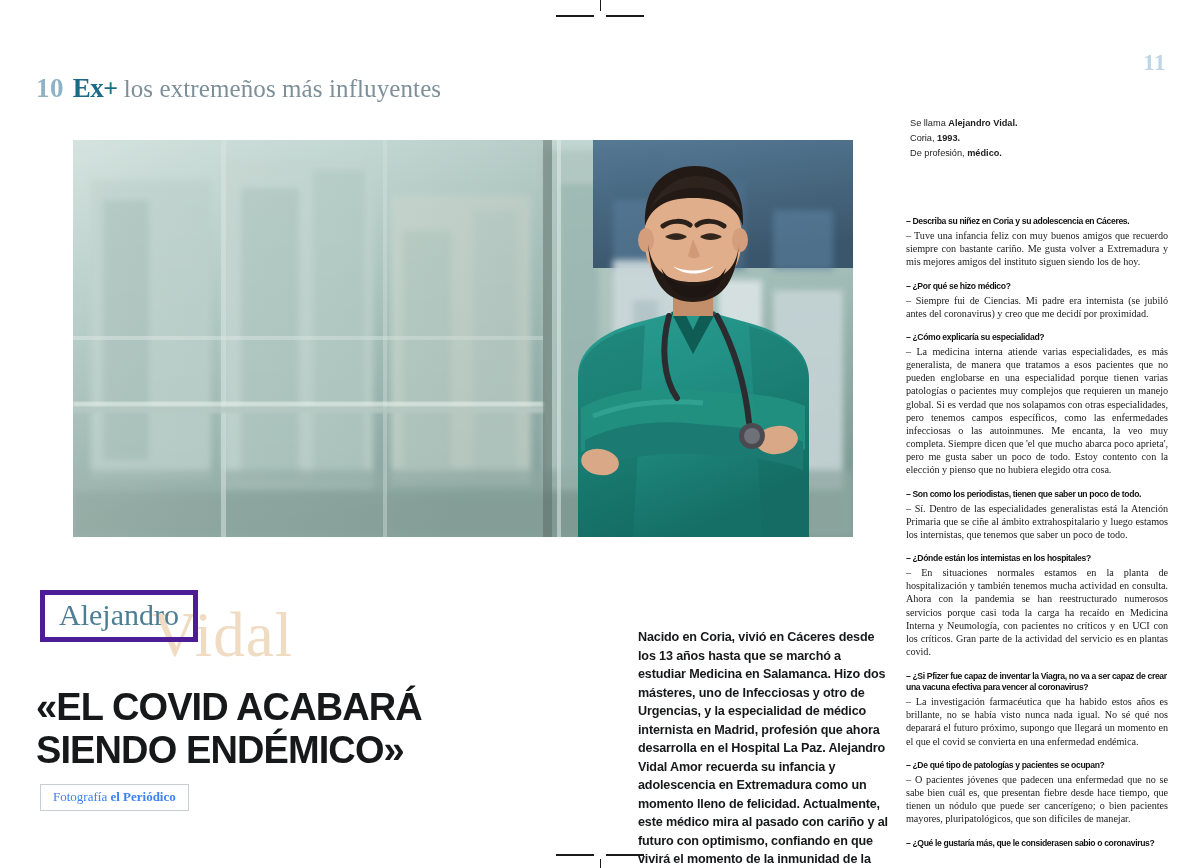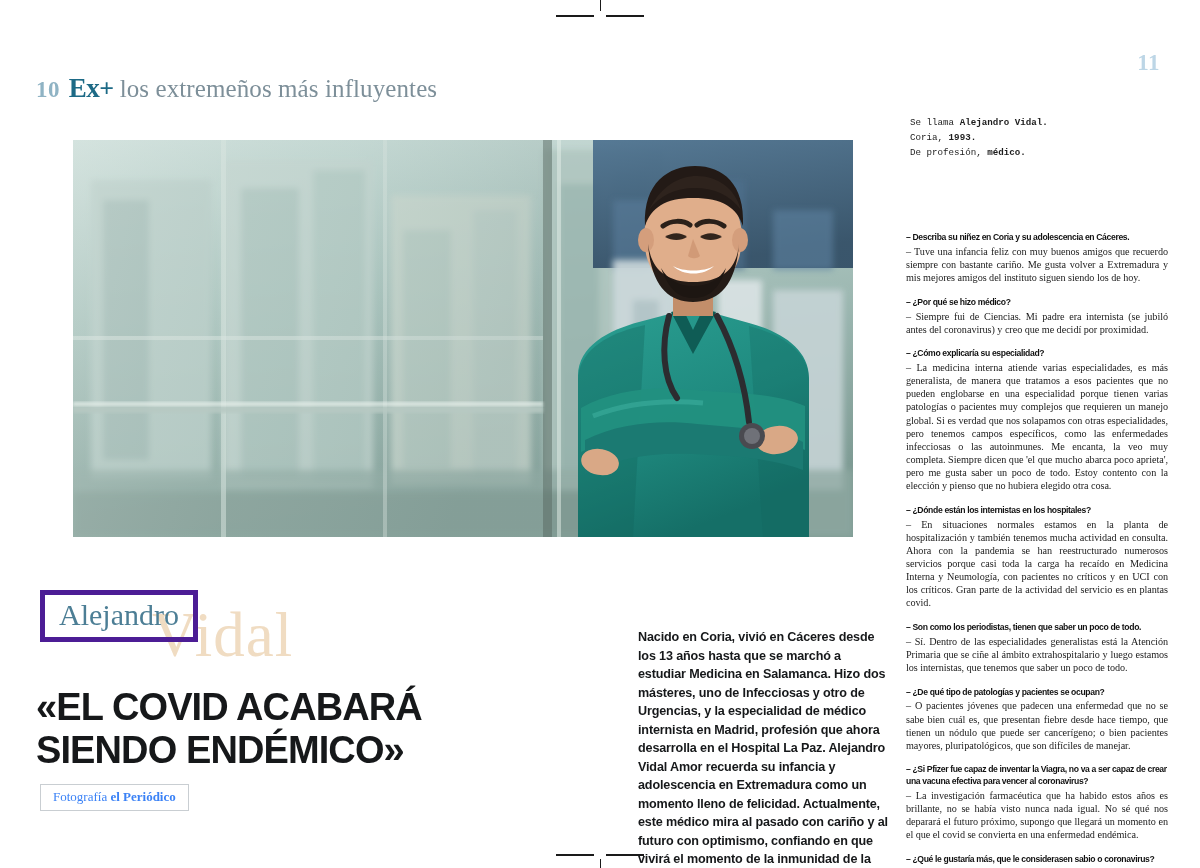--- a/index.html
+++ b/index.html
@@ -17,36 +17,36 @@
 
   
   .runhead{
     position:absolute;left:36px;top:48px;
     display:flex;align-items:baseline;
     font-family:"Liberation Serif", serif;
     white-space:nowrap;
   }
   .rh-folio{
     font-family:"Liberation Serif", serif;
-    font-weight:bold;font-size:23px;color:#8fb3c4;
+    font-weight:bold;font-size:27px;color:#8fb3c4;
     letter-spacing:.4px;margin-right:9px;
   }
   .rh-logo{
     font-family:"Liberation Serif", serif;
     font-weight:bold;font-size:27px;color:#1d6a86;
     letter-spacing:-.5px;
     margin-top:25px;
   }
   .rh-logo .plus{font-size:26px;}
   .rh-tag{
     font-family:"Liberation Serif", serif;
     font-size:25px;color:#7d8f99;margin-left:6px;letter-spacing:.1px;margin-top:8px;
   }
   .folio-right{
-    position:absolute;right:40px;top:50px;
+    position:absolute;right:34px;top:50px;
     font-family:"Liberation Serif", serif;
     font-weight:bold;font-size:23px;color:#bdd6e6;letter-spacing:.5px;
   }
 
   
   .photo{
     position:absolute;left:73px;top:140px;width:780px;height:397px;
     overflow:hidden;background:#9fb9ac;
   }
   .photo svg{display:block;width:100%;height:100%;}
@@ -89,28 +89,28 @@
   .standfirst{
     position:absolute;left:638px;top:628px;width:252px;
     font-family:"Liberation Sans", sans-serif;
     font-weight:bold;font-size:12.6px;line-height:1.47;
     color:#16181a;letter-spacing:-.15px;
   }
 
   
   .ident{
     position:absolute;left:910px;top:116px;width:255px;
-    font-family:Liberation Mono, monospace;
+    font-family:Liberation Sans, sans-serif;
     font-size:9.2px;line-height:1.62;color:#1d1d1d;
   }
   .ident b{font-weight:bold;}
 
   
   .qacol{
-    position:absolute;left:906px;top:232px;width:262px;
+    position:absolute;left:906px;top:216px;width:262px;
   }
   .qa{margin-bottom:12.5px;}
   .qa:last-child{margin-bottom:0;}
   .q{
     font-family:"Liberation Sans", sans-serif;
     font-weight:bold;font-size:8.6px;line-height:1.38;
     color:#121212;letter-spacing:-.35px;margin-bottom:1px;
   }
   .a{
     font-family:"Liberation Serif", serif;
@@ -296,33 +296,33 @@
       </div>
       <div class="qa">
         <div class="q">– ¿Por qué se hizo médico?</div>
         <div class="a">– Siempre fui de Ciencias. Mi padre era internista (se jubiló antes del coronavirus) y creo que me decidí por proximidad.</div>
       </div>
       <div class="qa">
         <div class="q">– ¿Cómo explicaría su especialidad?</div>
         <div class="a">– La medicina interna atiende varias especialidades, es más generalista, de manera que tratamos a esos pacientes que no pueden englobarse en una especialidad porque tienen varias patologías o pacientes muy complejos que requieren un manejo global. Si es verdad que nos solapamos con otras especialidades, pero tenemos campos específicos, como las enfermedades infecciosas o las autoinmunes. Me encanta, la veo muy completa. Siempre dicen que 'el que mucho abarca poco aprieta', pero me gusta saber un poco de todo. Estoy contento con la elección y pienso que no hubiera elegido otra cosa.</div>
       </div>
       <div class="qa">
+        <div class="q">– Son como los periodistas, tienen que saber un poco de todo.</div>
+        <div class="a">– Sí. Dentro de las especialidades generalistas está la Atención Primaria que se ciñe al ámbito extrahospitalario y luego estamos los internistas, que tenemos que saber un poco de todo.</div>
+      </div>
+      <div class="qa">
         <div class="q">– ¿Dónde están los internistas en los hospitales?</div>
         <div class="a">– En situaciones normales estamos en la planta de hospitalización y también tenemos mucha actividad en consulta. Ahora con la pandemia se han reestructurado numerosos servicios porque casi toda la carga ha recaído en Medicina Interna y Neumología, con pacientes no críticos y en UCI con los críticos. Gran parte de la actividad del servicio es en plantas covid.</div>
       </div>
       <div class="qa">
-        <div class="q">– Son como los periodistas, tienen que saber un poco de todo.</div>
-        <div class="a">– Sí. Dentro de las especialidades generalistas está la Atención Primaria que se ciñe al ámbito extrahospitalario y luego estamos los internistas, que tenemos que saber un poco de todo.</div>
+        <div class="q">– ¿Si Pfizer fue capaz de inventar la Viagra, no va a ser capaz de crear una vacuna efectiva para vencer al coronavirus?</div>
+        <div class="a">– La investigación farmacéutica que ha habido estos años es brillante, no se había visto nunca nada igual. No sé qué nos deparará el futuro próximo, supongo que llegará un momento en el que el covid se convierta en una enfermedad endémica.</div>
       </div>
       <div class="qa">
         <div class="q">– ¿De qué tipo de patologías y pacientes se ocupan?</div>
         <div class="a">– O pacientes jóvenes que padecen una enfermedad que no se sabe bien cuál es, que presentan fiebre desde hace tiempo, que tienen un nódulo que puede ser cancerígeno; o bien pacientes mayores, pluripatológicos, que son difíciles de manejar.</div>
       </div>
       <div class="qa">
-        <div class="q">– ¿Si Pfizer fue capaz de inventar la Viagra, no va a ser capaz de crear una vacuna efectiva para vencer al coronavirus?</div>
-        <div class="a">– La investigación farmacéutica que ha habido estos años es brillante, no se había visto nunca nada igual. No sé qué nos deparará el futuro próximo, supongo que llegará un momento en el que el covid se convierta en una enfermedad endémica.</div>
-      </div>
-      <div class="qa">
         <div class="q">– ¿Qué le gustaría más, que le considerasen sabio o coronavirus?</div>
       </div>
     </div>
 
 </div>
 
 </body></html>

